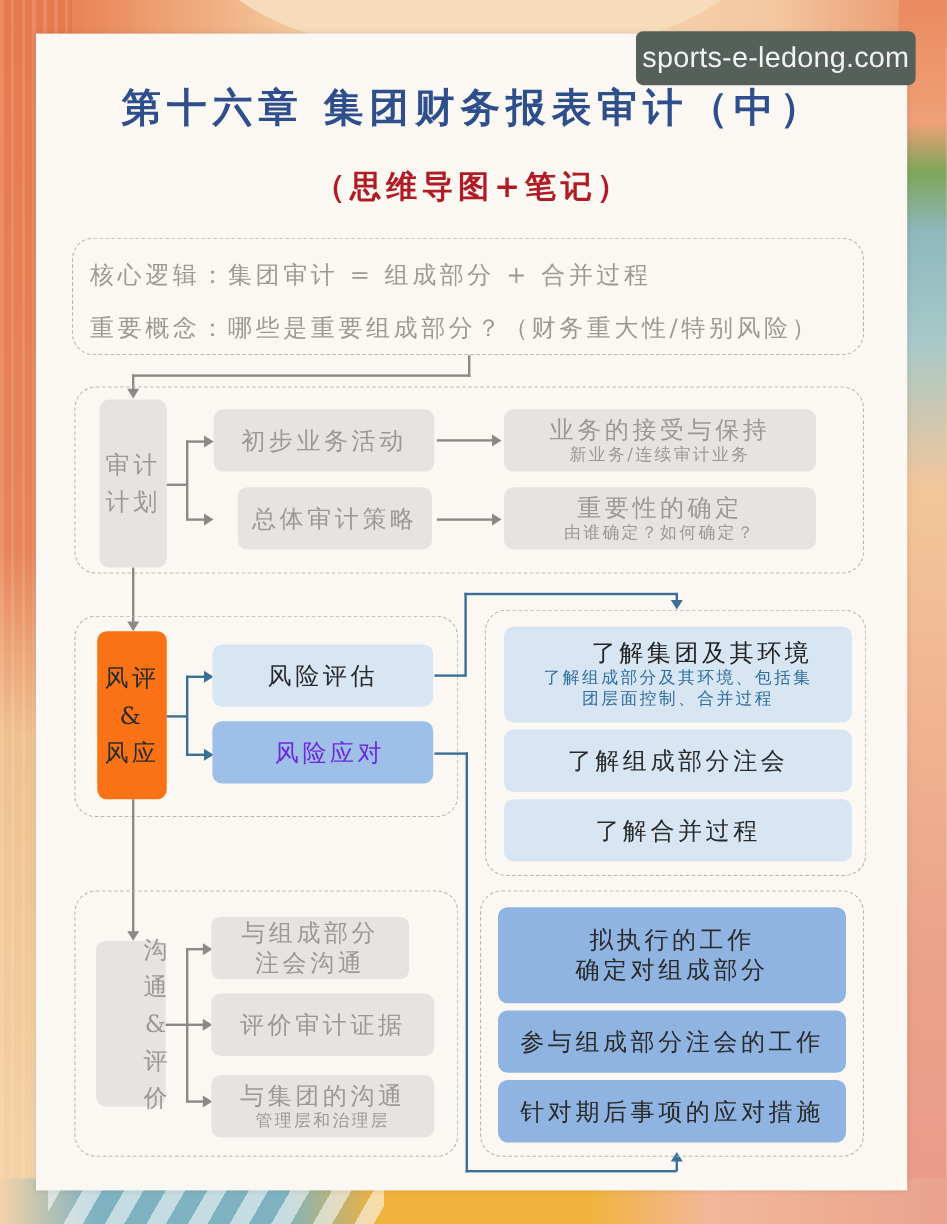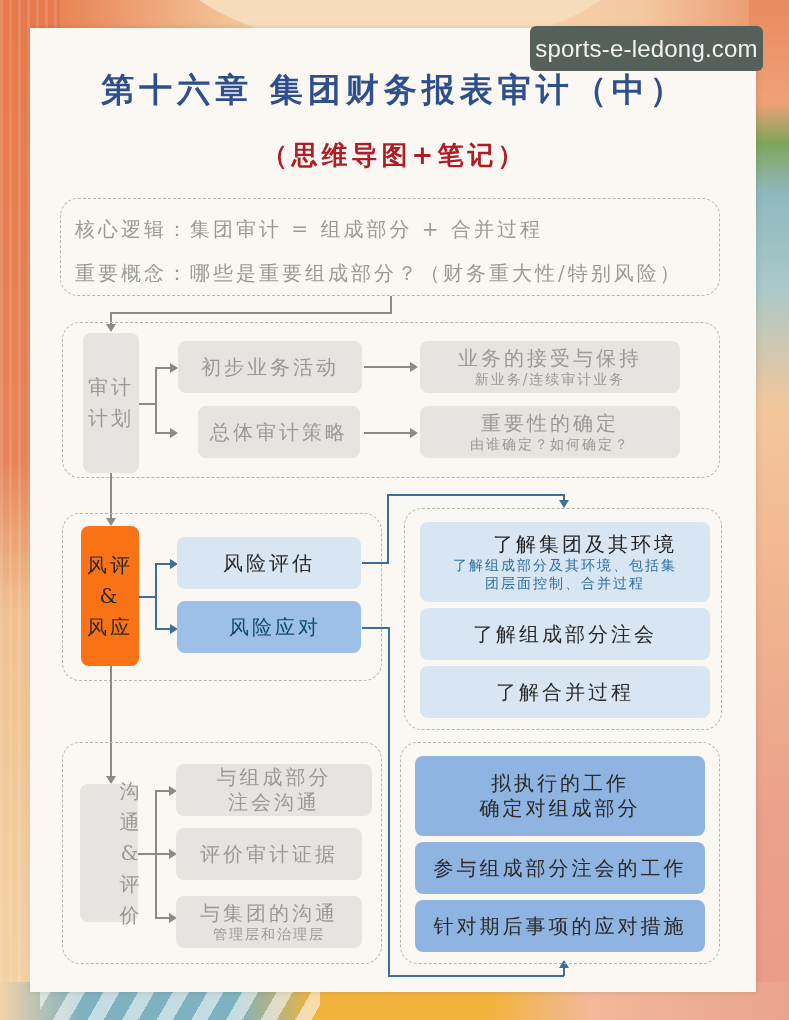--- a/index.html
+++ b/index.html
@@ -60,21 +60,21 @@
 
   .box {
     position: absolute; border-radius: 8px;
     display: flex; flex-direction: column; align-items: center; justify-content: center;
     text-align: center; line-height: 1.25;
   }
   .grey { background: #e6e3e1; color: #9b9895; }
   .lightblue { background: #d8e6f4; color: #2a2a2a; }
   .midblue { background: #f97316; color: #2a2a2a; }
   .blue { background: #8fb4e2; color: #2a2a2a; }
-  .bluebox2 { background: #9dbfe8; color: #0c4a6e; padding-left: 12px; }
+  .bluebox2 { background: #9dbfe8; color: #6d28d9; padding-left: 12px; }
 
   .main-t { font-size: 20px; letter-spacing: 3px; font-family: "DejaVu Serif", serif; }
   .sub-t { font-size: 14px; letter-spacing: 2px; font-family: "DejaVu Serif", serif; }
   .vert { font-size: 20px; letter-spacing: 3px; line-height: 1.55; font-family: "DejaVu Serif", serif; }
 
   .line { position: absolute; }
   .g { background: #8c8986; }
   .b { background: #3c6f98; }
   .arrow-r { position: absolute; width: 0; height: 0; border-top: 5px solid transparent; border-bottom: 5px solid transparent; }
   .arrow-r.g { background: none; border-left: 8px solid #8c8986; }
@@ -216,21 +216,21 @@
   <span>评价</span>
 </div>
 <div class="line g" style="left:138px;top:853px;width:32px;height:2px;"></div>
 <div class="arrow-r g" style="left:169px;top:849px;"></div>
 <div class="line g" style="left:155px;top:790px;width:2px;height:128px;"></div>
 <div class="line g" style="left:155px;top:790px;width:15px;height:2px;"></div>
 <div class="arrow-r g" style="left:169px;top:786px;"></div>
 <div class="line g" style="left:155px;top:917px;width:15px;height:2px;"></div>
 <div class="arrow-r g" style="left:169px;top:913px;"></div>
 
-<div class="box grey main-t" style="left:176px;top:764px;width:196px;height:52px;">
+<div class="box grey main-t" style="left:176px;top:764px;width:165px;height:52px;">
   <span>与组成部分</span>
   <span>注会沟通</span>
 </div>
 <div class="box grey main-t" style="left:176px;top:828px;width:186px;height:52px;">
   <span>评价审计证据</span>
 </div>
 <div class="box grey" style="left:176px;top:896px;width:186px;height:52px;">
   <span class="main-t">与集团的沟通</span>
   <span class="sub-t">管理层和治理层</span>
 </div>

